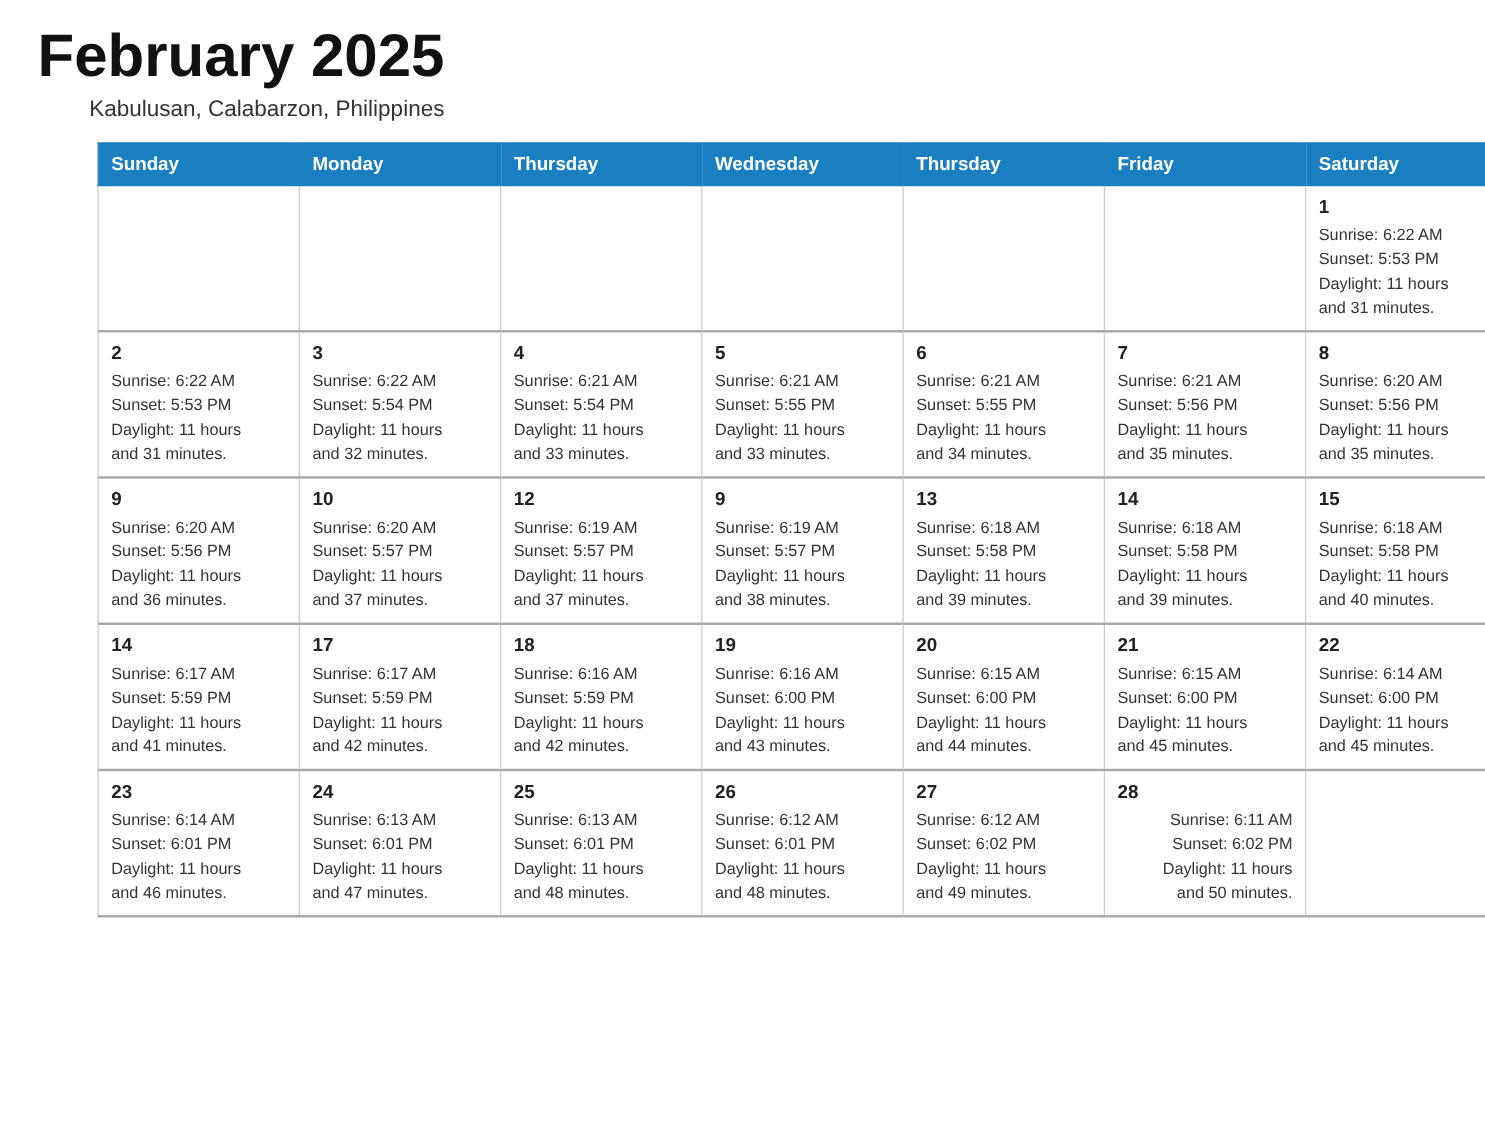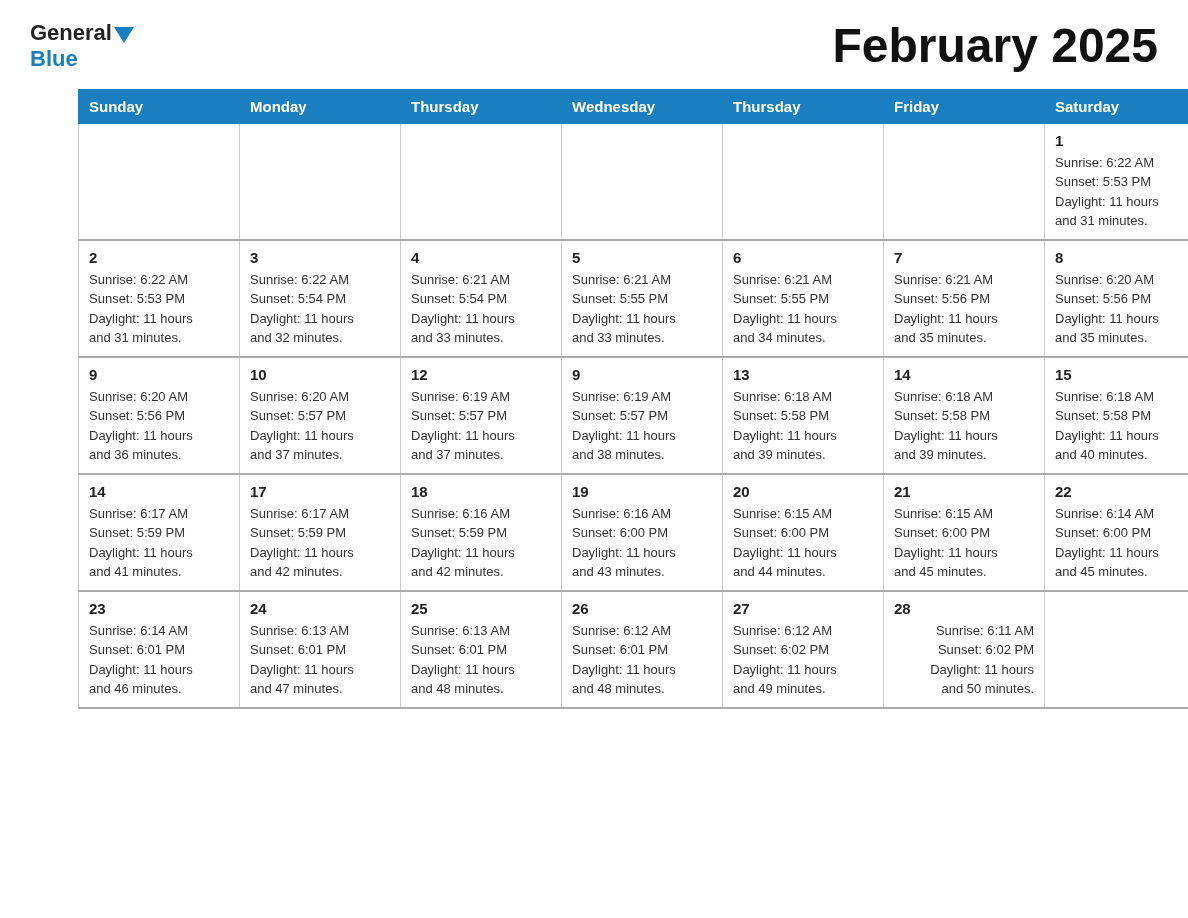--- a/index.html
+++ b/index.html
@@ -98,29 +98,23 @@
       background: #fff;
     }
     .row-divider td {
       border-top: 2px solid #1a7fc1;
     }
   </style>
 </head>
 <body>
 
 <div class="header">
-  <div class="logo">
-    <div class="logo-top">
-      <span class="logo-general">General</span>
-      <div class="logo-triangle"></div>
-    </div>
-    <span class="logo-blue">Blue</span>
-  </div>
   <div class="title-section">
     <div class="month-title">February 2025</div>
+    <div class="location-title">Kabulusan, Calabarzon, Philippines</div>
   </div>
 </div>
 
 <table class="calendar-table">
   <thead>
     <tr>
     <th>Sunday</th>
         <th>Monday</th>
         <th>Thursday</th>
         <th>Wednesday</th>

